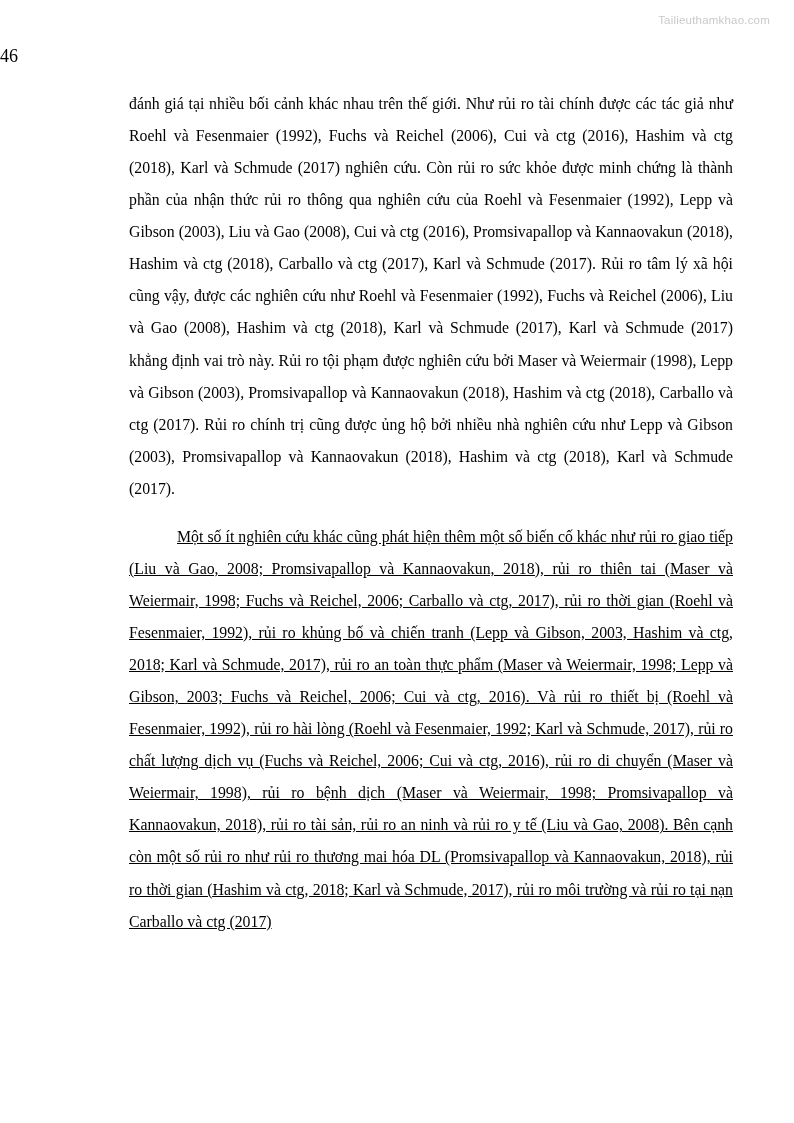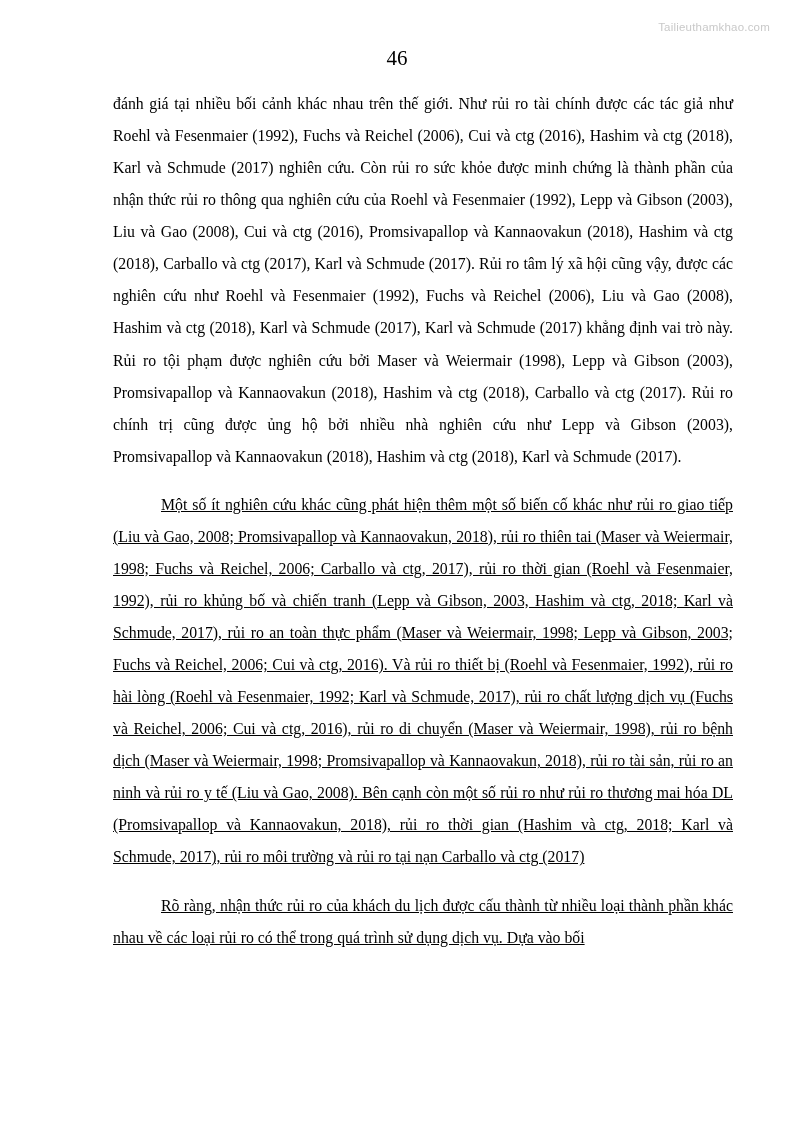--- a/index.html
+++ b/index.html
@@ -16,45 +16,45 @@
     overflow: hidden;
   }
   .page {
     position: relative;
     width: 794px;
     height: 1123px;
     box-sizing: border-box;
   }
   .watermark {
     position: absolute;
-    top: 21px;
+    top: 14px;
     right: 24px;
     font-family: "Liberation Sans", sans-serif;
     font-size: 11.5px;
     color: #c9c9c9;
     letter-spacing: 0.2px;
     user-select: none;
   }
   .page-number {
     position: absolute;
     top: 46px;
     left: 0;
     width: 794px;
-    text-align: center;
-    font-size: 21px;
+    text-align: left;
+    font-size: 18px;
     font-family: "Liberation Serif", serif;
   }
   .content {
     position: absolute;
     top: 88px;
     left: 113px;
     width: 620px;
   }
   p {
-    margin: 0 0 0 0;
+    margin: 0 0 0 16px;
     font-size: 15.8px;
     line-height: 2.03;
     text-align: justify;
     text-justify: inter-word;
     hyphens: none;
   }
   p.indent {
     text-indent: 48px;
   }
   p + p {
@@ -67,16 +67,15 @@
 
 <div class="page">
 
   <div class="watermark">Tailieuthamkhao.com</div>
 
   <div class="page-number">46</div>
 
   <div class="content">
     <p>đánh giá tại nhiều bối cảnh khác nhau trên thế giới. Như rủi ro tài chính được các tác giả như Roehl và Fesenmaier (1992), Fuchs và Reichel (2006), Cui và ctg (2016), Hashim và ctg (2018), Karl và Schmude (2017) nghiên cứu. Còn rủi ro sức khỏe được minh chứng là thành phần của nhận thức rủi ro thông qua nghiên cứu của Roehl và Fesenmaier (1992), Lepp và Gibson (2003), Liu và Gao (2008), Cui và ctg (2016), Promsivapallop và Kannaovakun (2018), Hashim và ctg (2018), Carballo và ctg (2017), Karl và Schmude (2017). Rủi ro tâm lý xã hội cũng vậy, được các nghiên cứu như Roehl và Fesenmaier (1992), Fuchs và Reichel (2006), Liu và Gao (2008), Hashim và ctg (2018), Karl và Schmude (2017), Karl và Schmude (2017) khẳng định vai trò này. Rủi ro tội phạm được nghiên cứu bởi Maser và Weiermair (1998), Lepp và Gibson (2003), Promsivapallop và Kannaovakun (2018), Hashim và ctg (2018), Carballo và ctg (2017). Rủi ro chính trị cũng được ủng hộ bởi nhiều nhà nghiên cứu như Lepp và Gibson (2003), Promsivapallop và Kannaovakun (2018), Hashim và ctg (2018), Karl và Schmude (2017).</p>
     <p class="indent">Một số ít nghiên cứu khác cũng phát hiện thêm một số biến cố khác như rủi ro giao tiếp (Liu và Gao, 2008; Promsivapallop và Kannaovakun, 2018), rủi ro thiên tai (Maser và Weiermair, 1998; Fuchs và Reichel, 2006; Carballo và ctg, 2017), rủi ro thời gian (Roehl và Fesenmaier, 1992), rủi ro khủng bố và chiến tranh (Lepp và Gibson, 2003, Hashim và ctg, 2018; Karl và Schmude, 2017), rủi ro an toàn thực phẩm (Maser và Weiermair, 1998; Lepp và Gibson, 2003; Fuchs và Reichel, 2006; Cui và ctg, 2016). Và rủi ro thiết bị (Roehl và Fesenmaier, 1992), rủi ro hài lòng (Roehl và Fesenmaier, 1992; Karl và Schmude, 2017), rủi ro chất lượng dịch vụ (Fuchs và Reichel, 2006; Cui và ctg, 2016), rủi ro di chuyển (Maser và Weiermair, 1998), rủi ro bệnh dịch (Maser và Weiermair, 1998; Promsivapallop và Kannaovakun, 2018), rủi ro tài sản, rủi ro an ninh và rủi ro y tế (Liu và Gao, 2008). Bên cạnh còn một số rủi ro như rủi ro thương mai hóa DL (Promsivapallop và Kannaovakun, 2018), rủi ro thời gian (Hashim và ctg, 2018; Karl và Schmude, 2017), rủi ro môi trường và rủi ro tại nạn Carballo và ctg (2017)</p>
-    <p class="indent">Rõ ràng, nhận thức rủi ro của khách du lịch được cấu thành từ nhiều loại thành phần khác nhau về các loại rủi ro có thể trong quá trình sử dụng dịch vụ. Dựa vào bối</p>
   </div>
 
 </div>
 
 </body></html>

